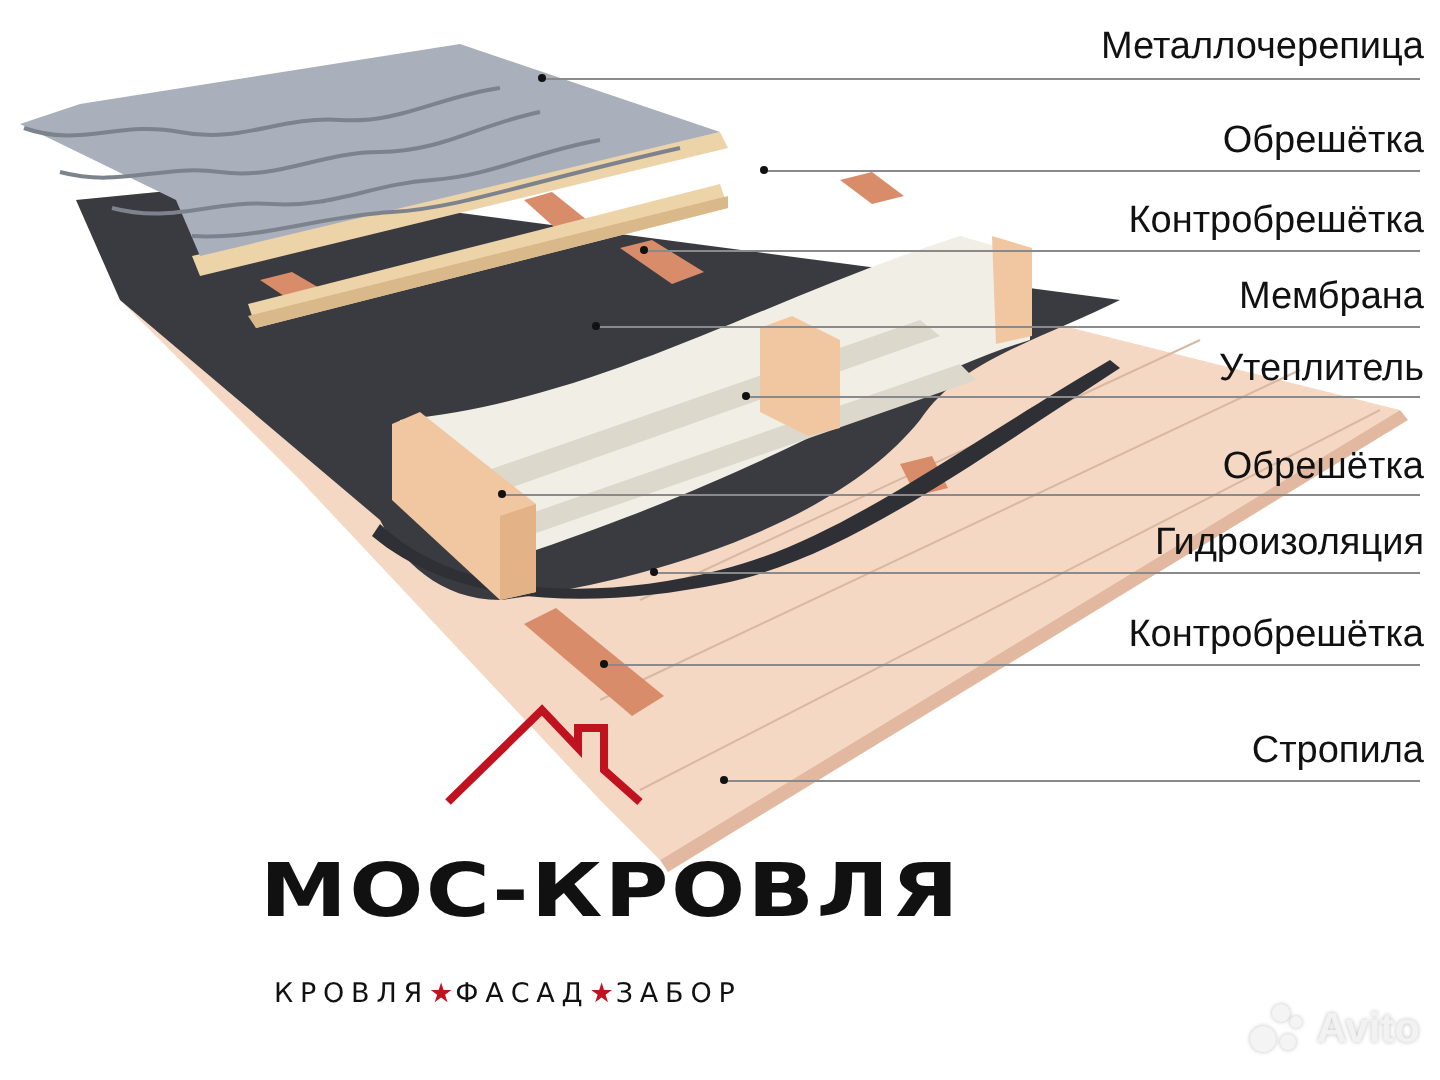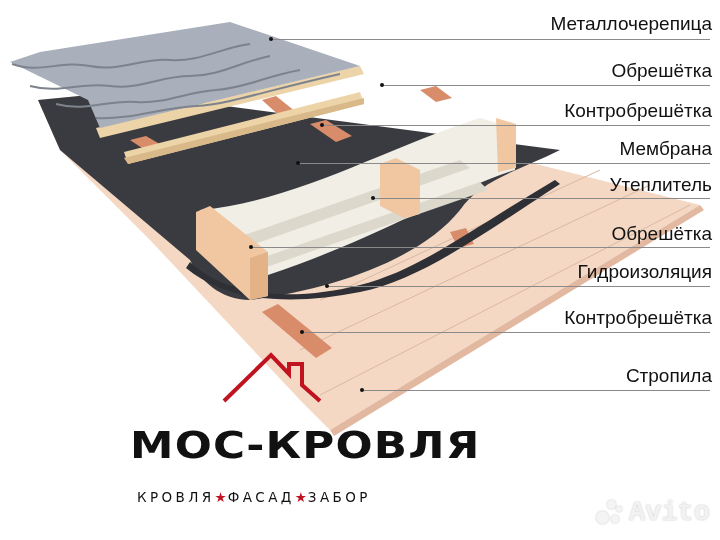--- a/index.html
+++ b/index.html
@@ -10,21 +10,21 @@
            white-space:nowrap; line-height:22px; }
   .leader { position:absolute; height:1px; background:#8a8a8a; }
   .dot { position:absolute; width:4px; height:4px; border-radius:50%; background:#111; }
   .brand-title { position:absolute; left:130px; top:424px; font-family:"DejaVu Sans", sans-serif;
                  font-weight:bold; font-size:37px; letter-spacing:1px; color:#111; transform:scaleX(1.18);
                  transform-origin:left top; }
   .tagline { position:absolute; left:137px; top:489px; font-family:"DejaVu Sans", sans-serif;
              font-weight:normal; font-size:13.5px; letter-spacing:3.4px; color:#111; white-space:nowrap; }
   .tagline .star { color:#c1121f; letter-spacing:1px; }
   .watermark { position:absolute; right:10px; bottom:12px; display:flex; align-items:center; gap:3px;
-               color:#f2f2f2; font-family:Liberation Mono, monospace; font-weight:bold; font-size:27px;
+               color:#f2f2f2; font-family:Liberation Sans, sans-serif; font-weight:bold; font-size:21px;
                text-shadow:0 0 2px rgba(0,0,0,0.25); }
   .wm-dots { position:relative; width:30px; height:26px; }
   .wm-dots span { position:absolute; border-radius:50%; background:#f4f4f4; box-shadow:0 0 2px rgba(0,0,0,0.25); }
 </style>
 </head>
 <body>
 
 <svg id="diagram" viewBox="0 0 720 540" xmlns="http://www.w3.org/2000/svg">
 
   <g>

